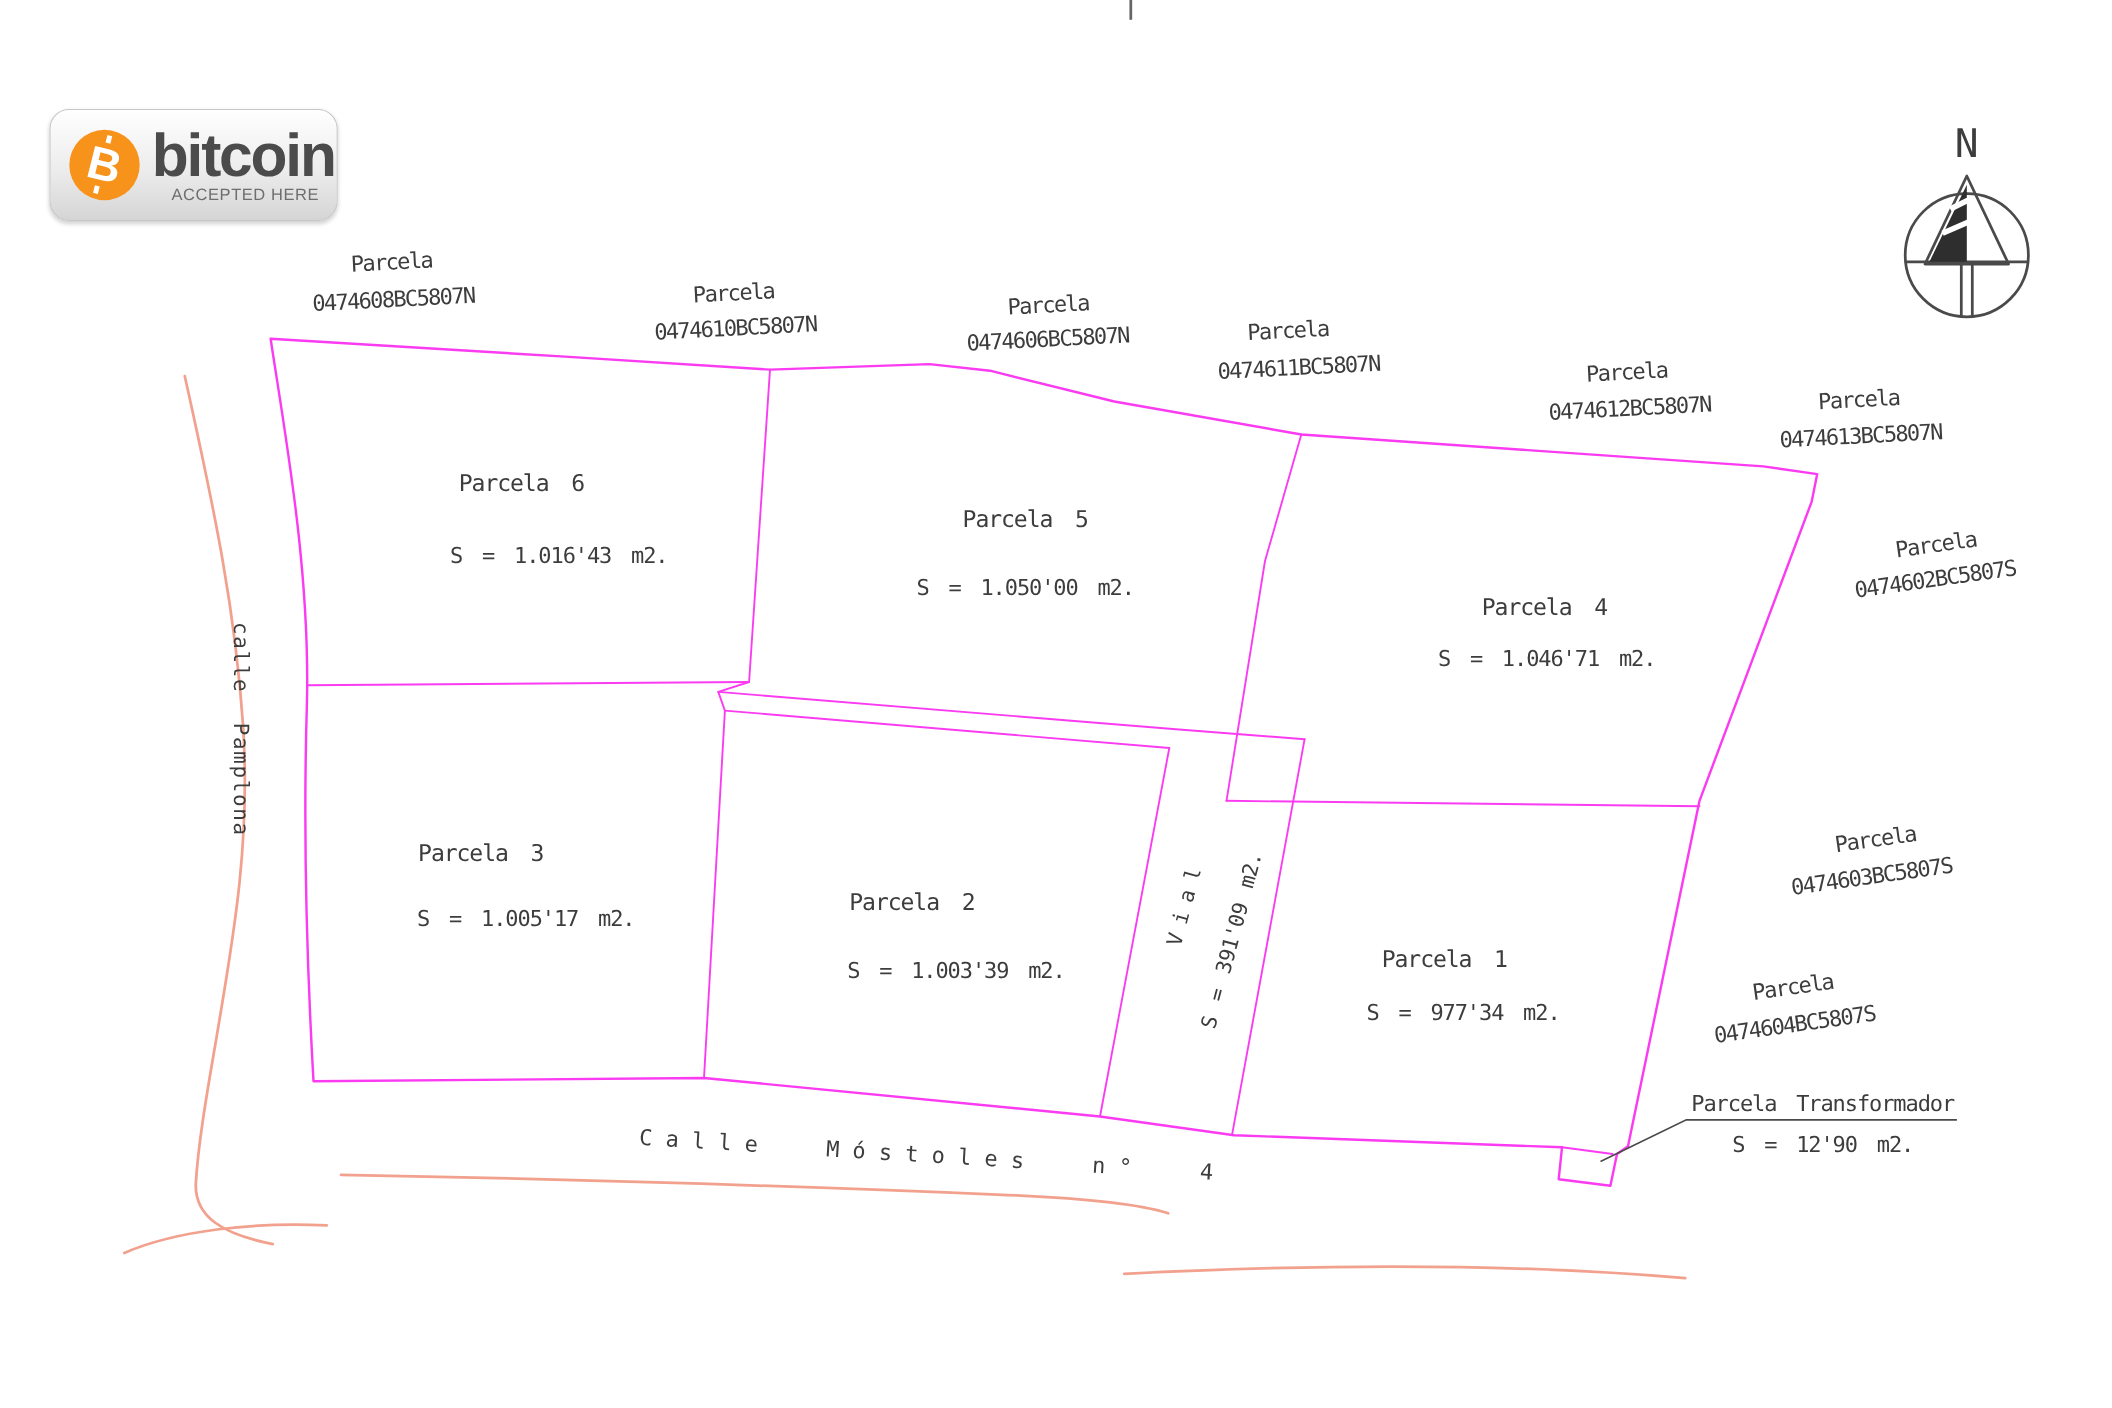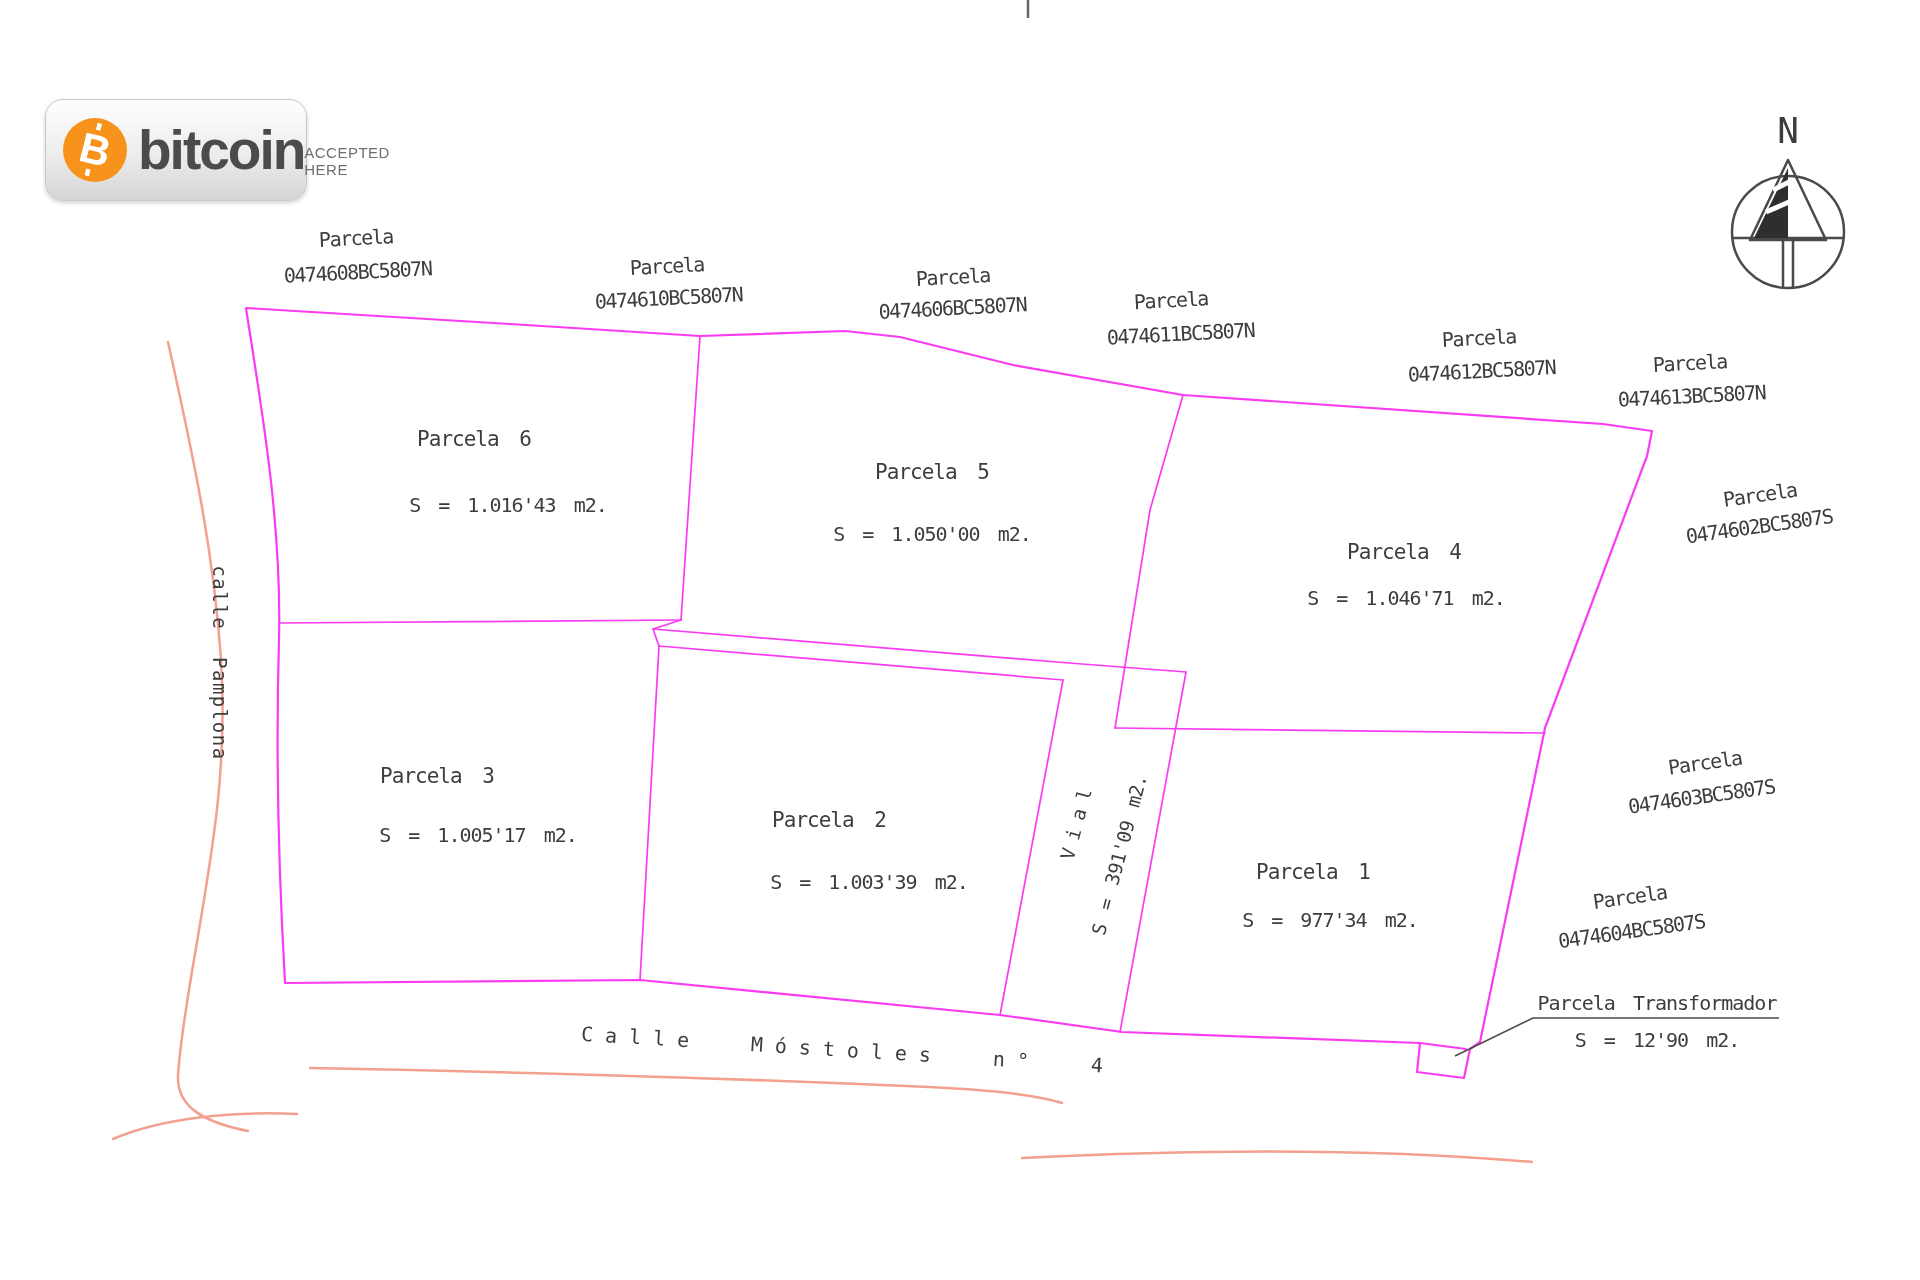--- a/index.html
+++ b/index.html
@@ -17,21 +17,21 @@
   .pline{stroke:#fa3bf2;fill:none;stroke-linecap:round;stroke-linejoin:round;}
   .road{stroke:#f2a18e;fill:none;stroke-width:2.5;stroke-linecap:round;}
   .dark{stroke:#4a4a4a;fill:none;}
   
   .badge{position:absolute;left:45px;top:99px;width:262px;height:102px;border-radius:18px;
          background:linear-gradient(180deg,#ffffff 0%,#ececec 55%,#d5d5d5 100%);
          border:1px solid #c7c7c7;box-shadow:0 2px 4px rgba(0,0,0,.18), inset 0 1px 0 #ffffff;
          display:flex;align-items:center;padding:0 16px;box-sizing:border-box;
          font-family:"Liberation Sans", sans-serif;}
   .coin{width:66px;height:66px;flex:0 0 auto;}
-  .badge-text{display:flex;flex-direction:row;margin-left:10px;min-width:0;align-items:flex-end;}
+  .badge-text{display:flex;flex-direction:column;margin-left:10px;min-width:0;}
   .brand{font-size:55px;font-weight:bold;color:#4b4b4b;letter-spacing:-2px;line-height:1;}
   .tagline{font-size:15px;color:#6e6e6e;align-self:flex-end;margin-top:0px;letter-spacing:0.5px;}
 </style>
 </head>
 <body>
 
 <div class="stage">
 
   <svg width="1920" height="1280" viewBox="0 0 1920 1280">
 

